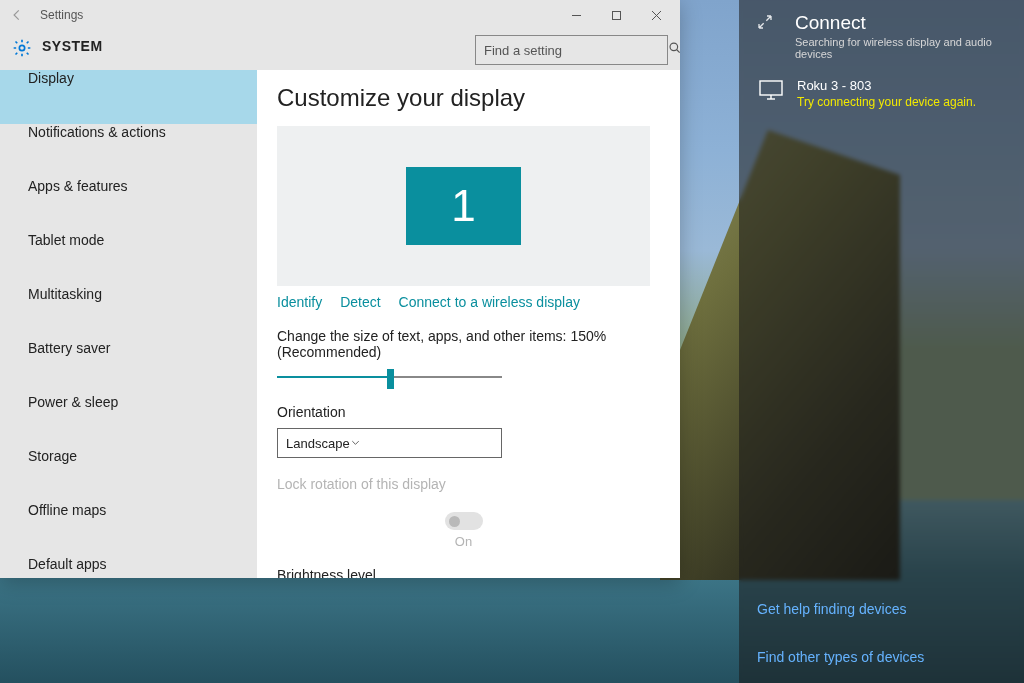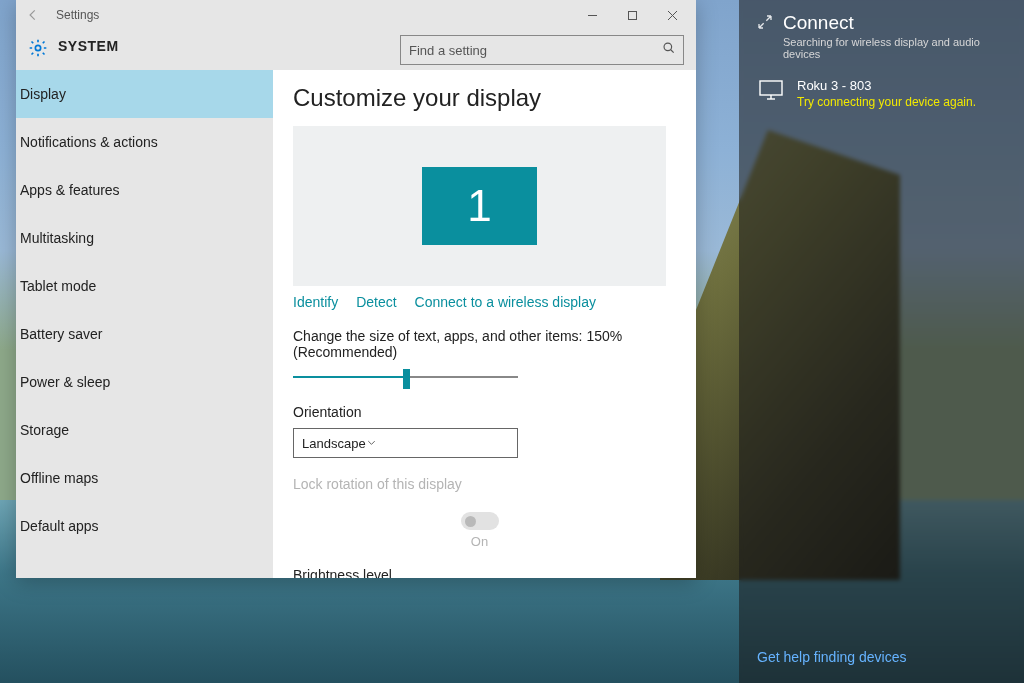--- a/index.html
+++ b/index.html
@@ -21,21 +21,21 @@
     position:absolute; left:0; top:500px; width:1024px; height:183px;
     background: linear-gradient(180deg,#6ea5b5 0%, #3d7688 40%, #24505f 100%);
   }
   .wallpaper-sky {
     position:absolute; left:0; top:0; width:1024px; height:500px;
     background: linear-gradient(180deg,#80a4cc 0%, #8db1d6 30%, #9ab9d7 50%, #8ea98a 70%);
   }
 
   
   .settings-window {
-    position:absolute; left:16px; top:0; width:680px; height:578px;
+    position:absolute; left:0; top:0; width:680px; height:578px;
     background:#fff;
     box-shadow: 0 4px 20px rgba(0,0,0,.25);
     display:flex; flex-direction:column;
   }
   .titlebar {
     height:30px; background:#e6e6e6;
     display:flex; align-items:center; justify-content:space-between;
     padding:0 4px 0 8px;
   }
   .titlebar-left { display:flex; align-items:center; gap:14px;}
@@ -45,33 +45,33 @@
   .win-btn { width:40px; height:30px; display:flex; align-items:center; justify-content:center; color:#555;}
   .win-btn svg { stroke:#555; fill:none; }
   .header-row {
     height:40px; background:#e6e6e6;
     display:flex; align-items:center; padding:0 12px; justify-content:space-between;
   }
   .header-left { display:flex; align-items:flex-start; gap:10px; }
   .gear-icon { color:#0078d7; }
   .system-label { font-size:14px; font-weight:600; letter-spacing:.5px; color:#222;}
   .search-box {
-    width:284px; height:30px; border:1px solid #888;
+    width:193px; height:30px; border:1px solid #888;
     display:flex; align-items:center; background:#e6e6e6;
   }
   .search-input {
     flex:1; border:none; background:transparent; padding:0 8px; font-size:13px; outline:none; color:#333;
   }
   .search-input::placeholder { color:#555;}
   .search-icon { width:28px; text-align:center; color:#555; }
 
   .body-row { flex:1; display:flex; min-height:0; }
   .sidebar { width:257px; background:#e6e6e6; padding-top:0; }
   .sidebar-item {
-    height:48px; display:flex; align-items:center; padding:0 4px;
+    height:54px; display:flex; padding:0 28px;
     font-size:14px; color:#222; cursor:pointer;
   }
   .sidebar-item.selected { background:#a7d8ea; }
 
   .content { flex:1; background:#fff; padding:14px 30px 0 20px; overflow:hidden; color:#222;}
   .page-heading { font-size:24px; font-weight:400; margin-bottom:14px;}
 
   .display-preview {
     height:160px; background:#eef0f1; display:flex; align-items:center; justify-content:center; margin-bottom:8px;
   }
@@ -118,21 +118,21 @@
   }
 
   
   .connect-panel {
     position:absolute; right:0; top:0; width:285px; height:683px;
     background: rgba(25,25,25,.55);
     backdrop-filter: blur(2px);
     color:#fff; padding:12px 18px 18px 18px;
     display:flex; flex-direction:column;
   }
-  .connect-head { display:flex; align-items:flex-start; gap:10px;}
+  .connect-head { display:flex; align-items:flex-start; gap:22px;}
   .expand-icon { width:16px; height:16px; color:#fff; margin-top:2px; opacity:.85;}
   .connect-title { font-size:19px; font-weight:400; }
   .connect-sub { font-size:11px; color:#d7d7d7; margin-top:2px;}
   .device-row { display:flex; gap:12px; margin-top:18px; }
   .device-icon { width:28px; display:flex; justify-content:center; color:#fff; padding-top:2px;}
   .device-name { font-size:13px; color:#fff; }
   .device-hint { font-size:12px; color:#f2e900; margin-top:2px; }
 
   .connect-footer { margin-top:auto; display:flex; flex-direction:column; gap:32px; }
   .connect-link { color:#66b3ff; font-size:14px; cursor:pointer; }
@@ -203,24 +203,24 @@
         <div class="sidebar-item selected">
             <span>Display</span>
           </div>
         <div class="sidebar-item">
             <span>Notifications &amp; actions</span>
           </div>
         <div class="sidebar-item">
             <span>Apps &amp; features</span>
           </div>
         <div class="sidebar-item">
+            <span>Tablet mode</span>
+          </div>
+        <div class="sidebar-item">
             <span>Multitasking</span>
-          </div>
-        <div class="sidebar-item">
-            <span>Tablet mode</span>
           </div>
         <div class="sidebar-item">
             <span>Battery saver</span>
           </div>
         <div class="sidebar-item">
             <span>Power &amp; sleep</span>
           </div>
         <div class="sidebar-item">
             <span>Storage</span>
           </div>
@@ -314,16 +314,17 @@
         </svg>
       </span>
       <div>
         <div class="device-name">Roku 3 - 803</div>
         <div class="device-hint">Try connecting your device again.</div>
       </div>
     </div>
 
     <div class="connect-footer">
       <span class="connect-link">Get help finding devices</span>
+      <span class="connect-link">Find other types of devices</span>
     </div>
   </div>
 
 </div>
 
 </body></html>

